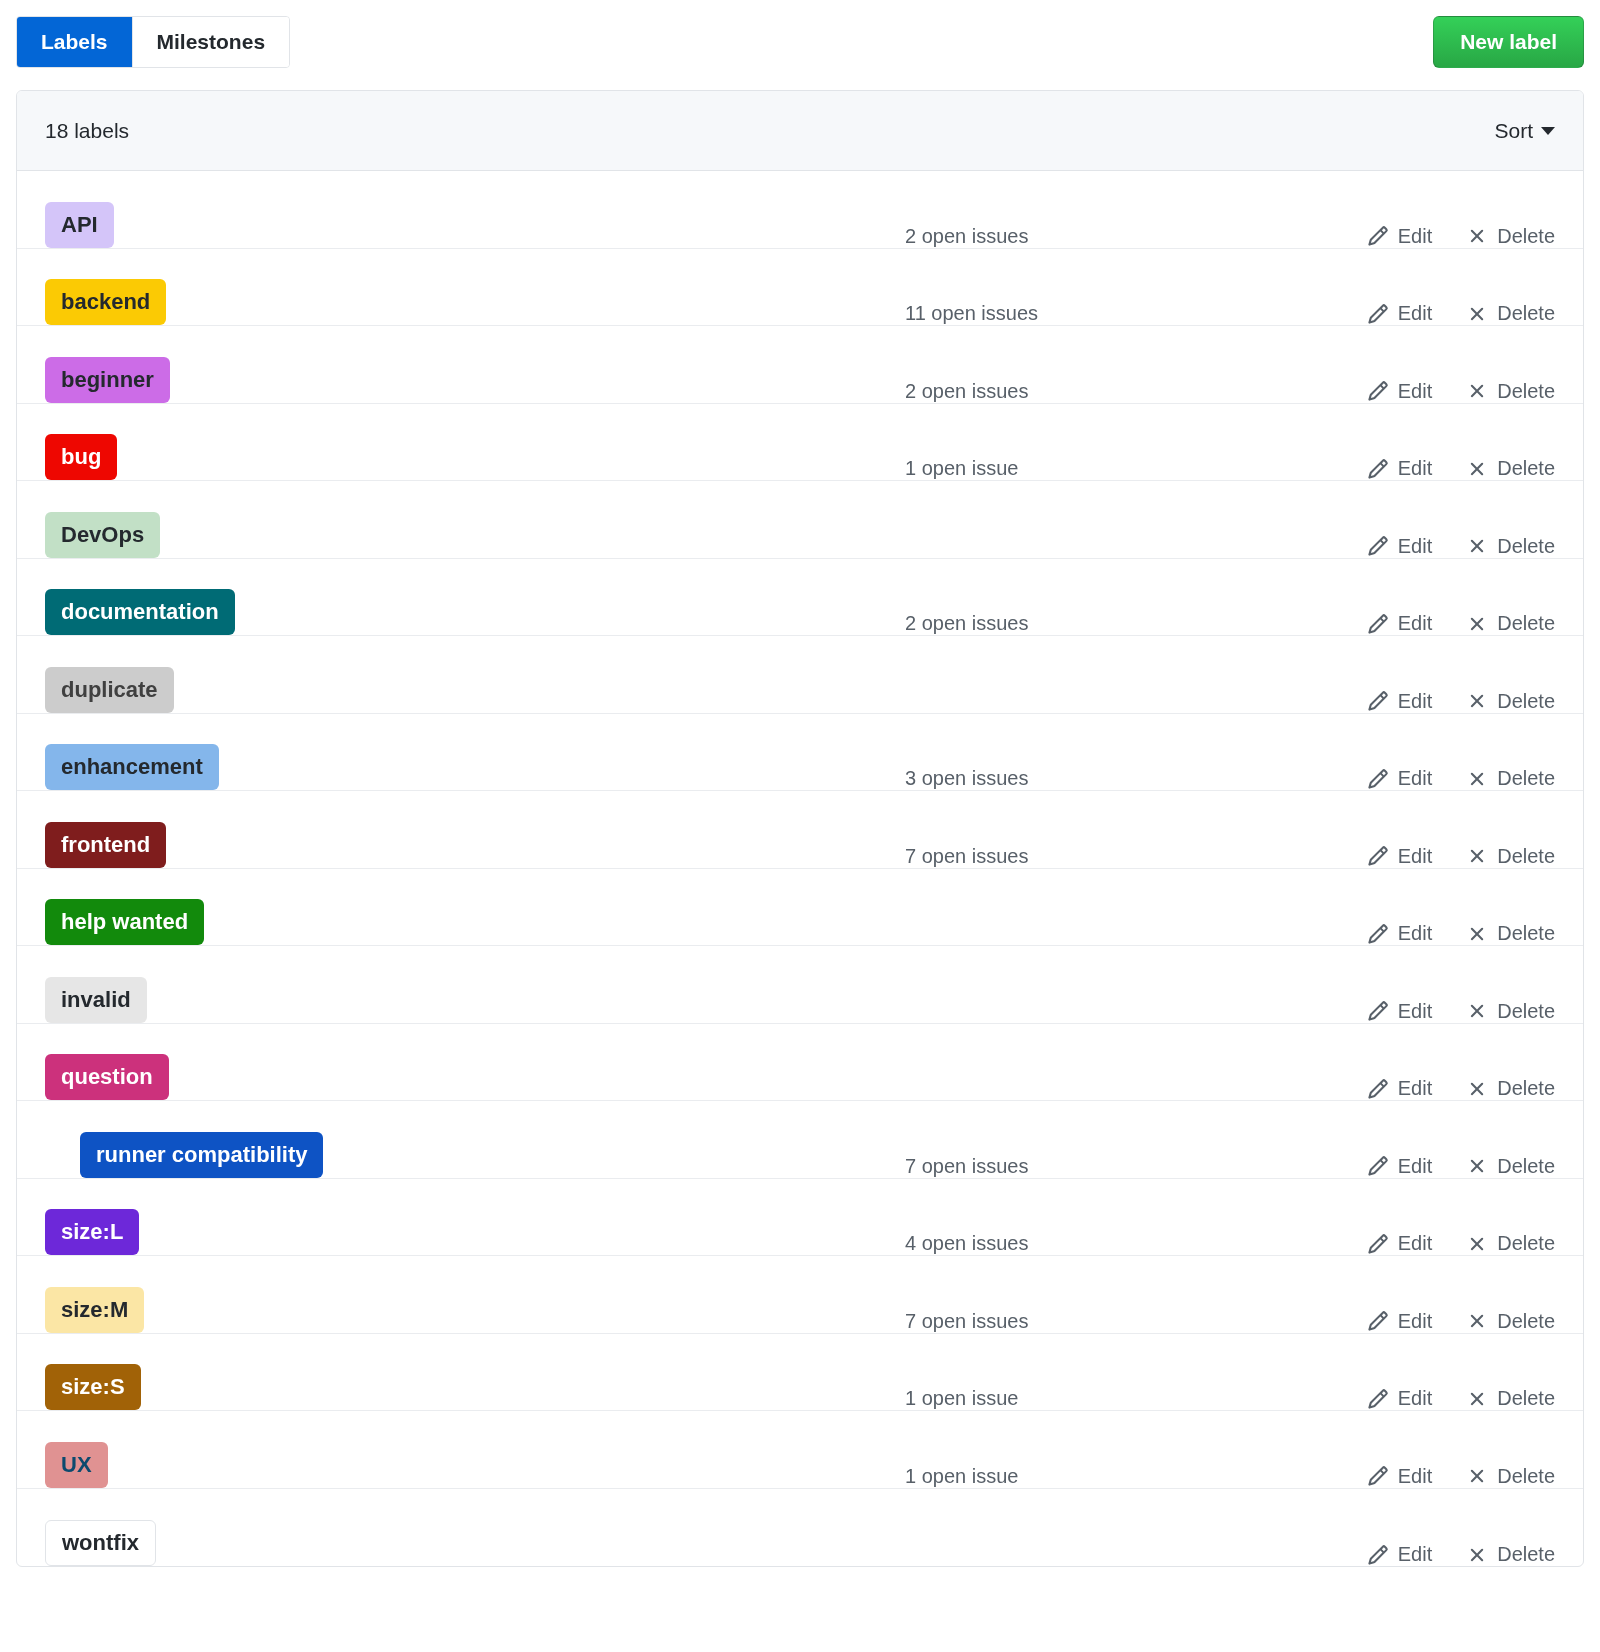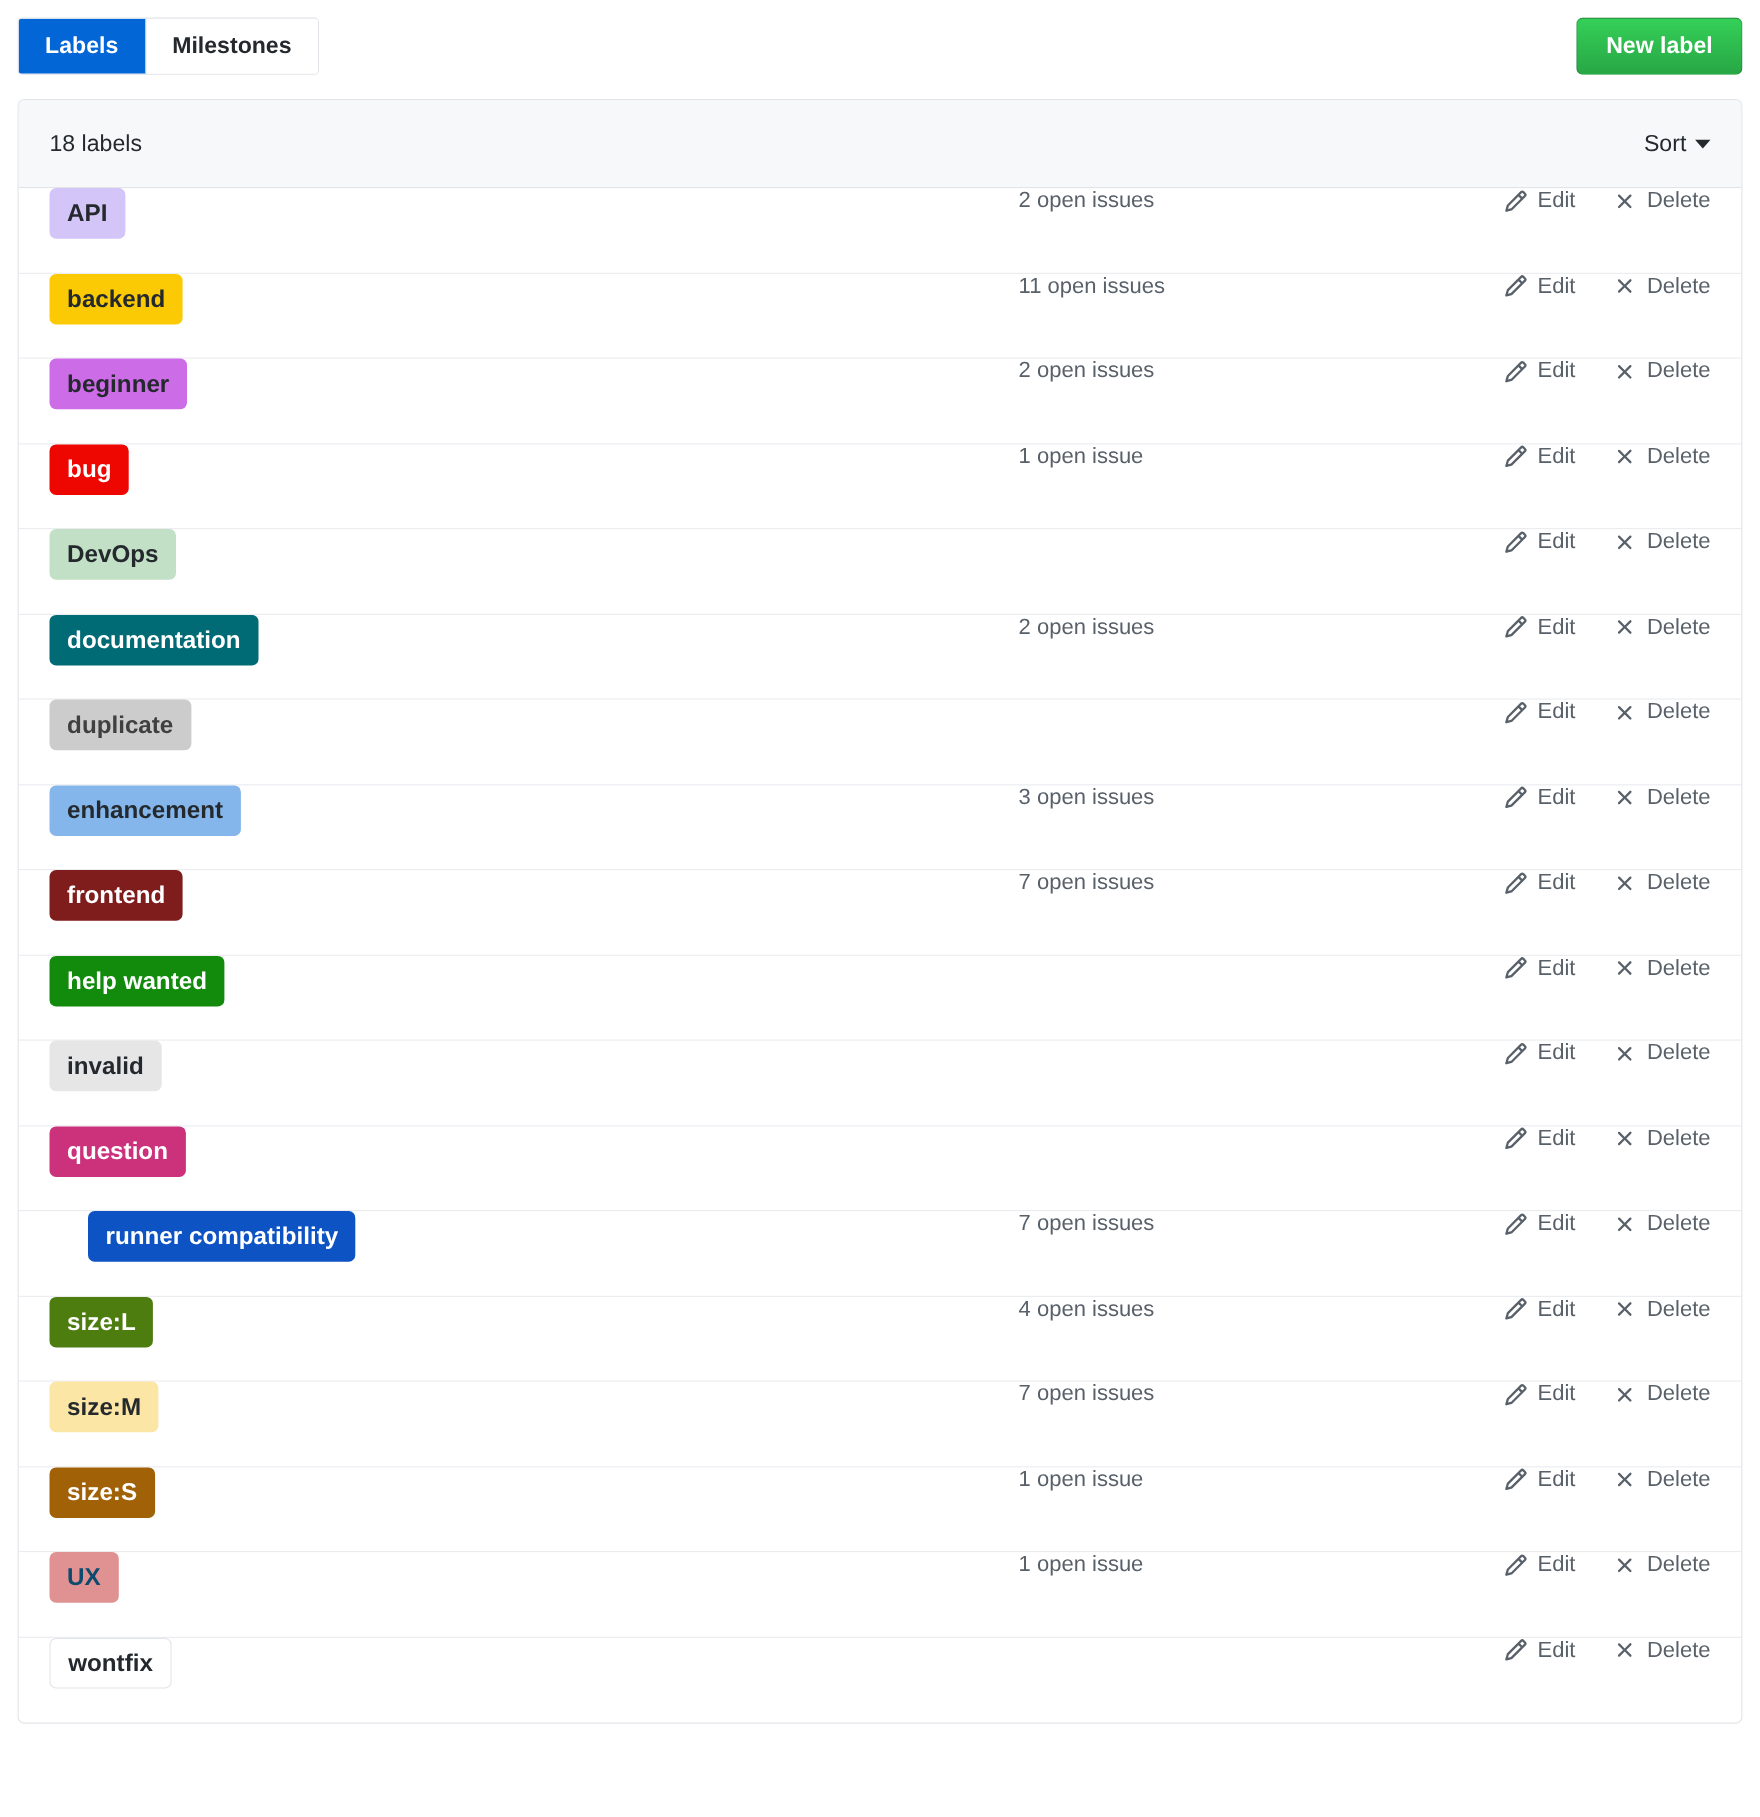--- a/index.html
+++ b/index.html
@@ -102,25 +102,24 @@
     width: 0; height: 0;
     border-left: 7px solid transparent;
     border-right: 7px solid transparent;
     border-top: 8px solid #24292e;
     display: inline-block;
   }
 
   
   .row {
     display: flex;
-    align-items: flex-start;
+    align-items: flex-end;
     height: 77.5px;
     border-bottom: 1px solid #eaecef;
     padding: 0 28px 0 28px;
-    gap: 21px;
   }
   .row:last-child { border-bottom: none; }
 
   .col-label {
     flex: 0 0 860px;
     display: flex;
     align-items: center;
   }
   .badge {
     display: inline-flex;
@@ -525,21 +524,21 @@
                 <svg width="22" height="22" viewBox="0 0 16 16" fill="#586069" aria-hidden="true">
                   <path d="M3.72 3.72a.75.75 0 011.06 0L8 6.94l3.22-3.22a.75.75 0 111.06 1.06L9.06 8l3.22 3.22a.75.75 0 11-1.06 1.06L8 9.06l-3.22 3.22a.75.75 0 01-1.06-1.06L6.94 8 3.72 4.78a.75.75 0 010-1.06z"></path>
                 </svg>
               </span>
               <span>Delete</span>
             </span>
           </div>
         </div>
         <div class="row">
           <div class="col-label">
-            <span class="badge" style="background: #4d7c0f; color: rgb(255, 255, 255);">size:L</span>
+            <span class="badge" style="background: #6d28d9; color: rgb(255, 255, 255);">size:L</span>
           </div>
           <div class="col-count">
             <span class="inner">4 open issues</span>
           </div>
           <div class="col-actions">
             <span class="action">
               <span>
                 <svg width="22" height="22" viewBox="0 0 16 16" fill="#586069" aria-hidden="true">
                   <path d="M11.013 1.427a1.75 1.75 0 012.474 0l1.086 1.086a1.75 1.75 0 010 2.474l-8.61 8.61c-.21.21-.47.364-.756.445l-3.251.93a.75.75 0 01-.927-.928l.929-3.25a1.75 1.75 0 01.445-.758l8.61-8.61zm1.414 1.06a.25.25 0 00-.354 0L10.811 3.75l1.439 1.44 1.263-1.263a.25.25 0 000-.354l-1.086-1.086zM11.189 6.25L9.75 4.81l-6.286 6.287a.25.25 0 00-.064.108l-.558 1.953 1.953-.558a.25.25 0 00.108-.064l6.286-6.286z"></path>
                 </svg>

